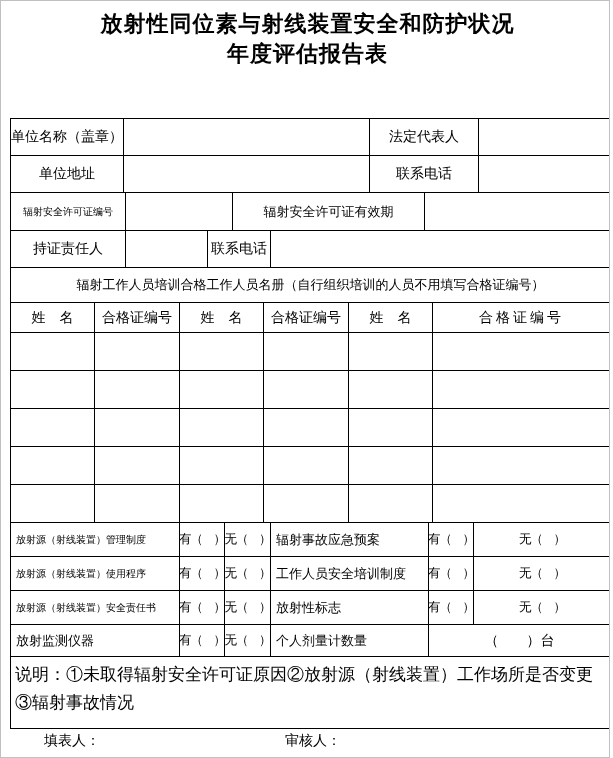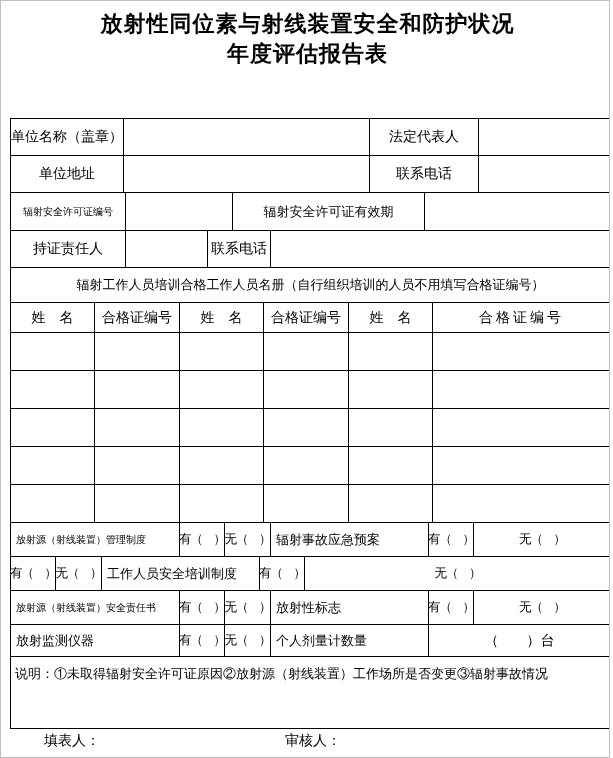--- a/index.html
+++ b/index.html
@@ -33,22 +33,22 @@
   .w82{width:82px;} .w63{width:63px;}
   .w84{width:84px;} .w85{width:85px;}
   .w169{width:169px;} .w45{width:45px;} .w46{width:46px;} .w158{width:158px;}
   
   .h37{height:37px;} .h38{height:38px;} .h35{height:35px;} .h30{height:30px;}
   .h34{height:34px;} .h32{height:32px;} .h72{height:72px;}
   .yn{letter-spacing:-1px;font-size:12.5px;}
   .wide-ls{letter-spacing:3px;}
   .section-hdr{font-size:13px;}
   .notes-cell{align-items:flex-start;justify-content:flex-start;
-    padding:4px 4px 0 4px;font-size:13px;line-height:28px;
-    white-space:normal;text-align:left;font-family:Liberation Mono, monospace;}
+    padding:4px 4px 0 4px;font-size:17px;line-height:28px;
+    white-space:normal;text-align:left;}
   .footer-line{position:absolute;top:731px;left:0;width:613px;font-size:14px;}
   .footer-line .filler{position:absolute;left:43px;}
   .footer-line .reviewer{position:absolute;left:268px;margin-left:16px;}
 </style>
 </head>
 <body>
 
 <div class="page">
 
   <div class="title l1">放射性同位素与射线装置安全和防护状况</div>
@@ -142,20 +142,21 @@
     <div class="row h34">
       <div class="cell w169 left small">放射源（射线装置）管理制度</div>
       <div class="cell w45 yn">有（　）</div>
       <div class="cell w46 yn">无（　）</div>
       <div class="cell w158 left sm13">辐射事故应急预案</div>
       <div class="cell w45 yn">有（　）</div>
       <div class="cell flex1 endc yn">无（　）</div>
     </div>
 
     <div class="row h34">
+      <div class="cell w169 left small">放射源（射线装置）使用程序</div>
       <div class="cell w45 yn">有（　）</div>
       <div class="cell w46 yn">无（　）</div>
       <div class="cell w158 left sm13">工作人员安全培训制度</div>
       <div class="cell w45 yn">有（　）</div>
       <div class="cell flex1 endc yn">无（　）</div>
     </div>
 
     <div class="row h34">
       <div class="cell w169 left small">放射源（射线装置）安全责任书</div>
       <div class="cell w45 yn">有（　）</div>

